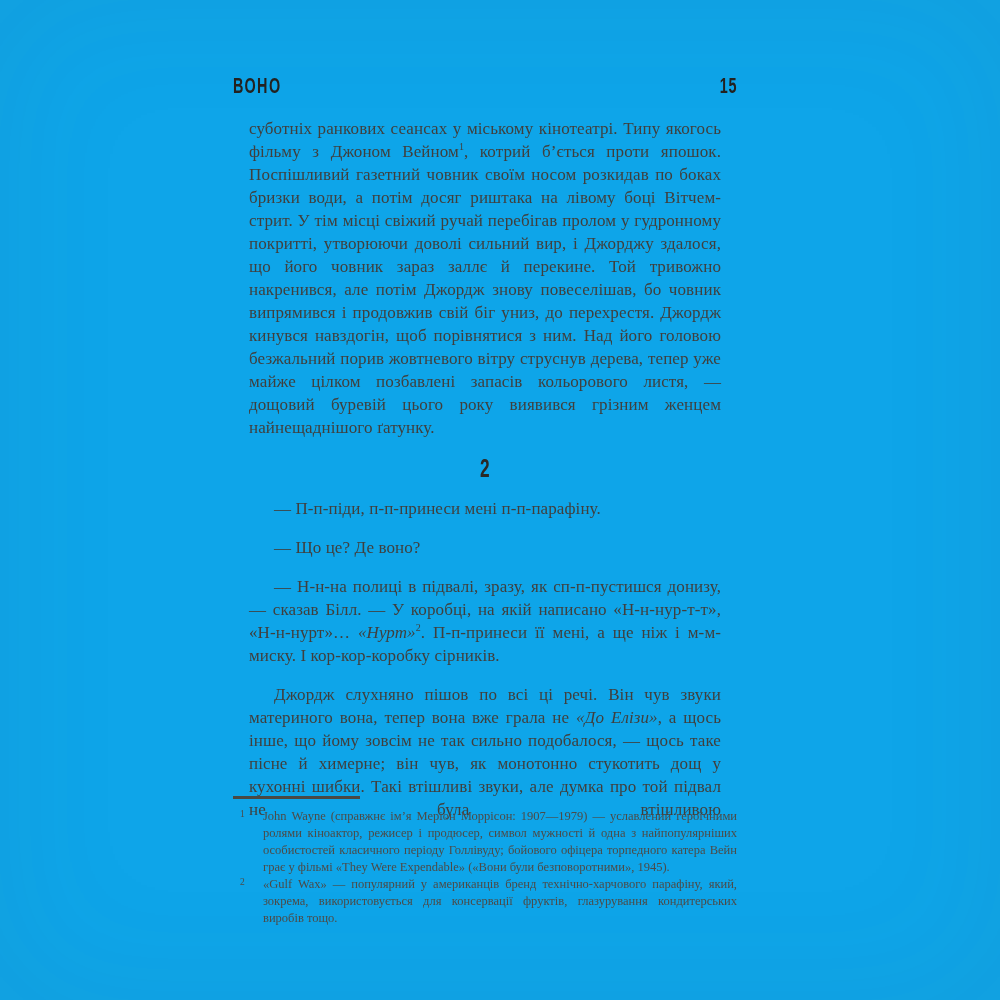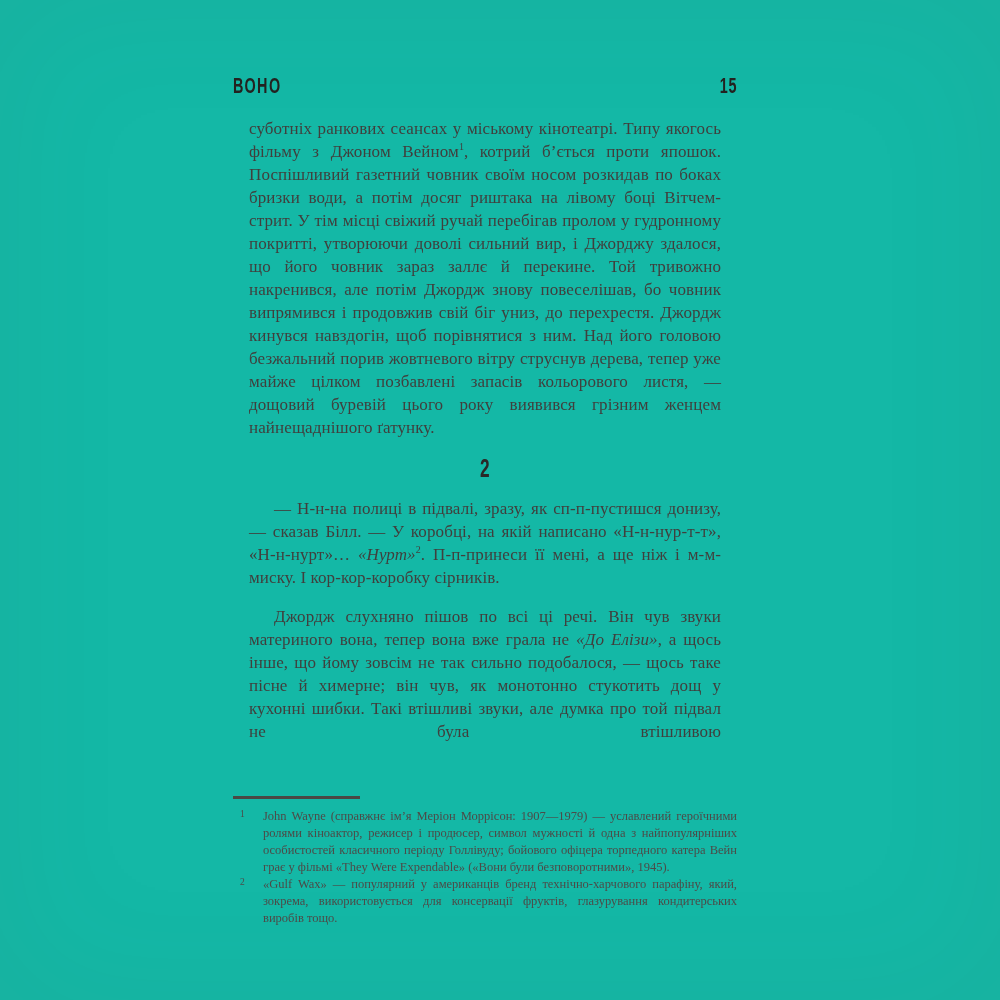--- a/index.html
+++ b/index.html
@@ -1,19 +1,19 @@
 <!DOCTYPE html>
 <html lang="uk"><head>
 <meta charset="utf-8">
 <style>
   html,body{margin:0;padding:0;background:#ffffff;}
   .page{
     position:relative;
     width:1000px;height:1000px;
-    background:#14b8a6;
+    background:#0ea5e9;
     box-shadow:inset 0 0 140px rgba(80,78,70,0.07);
     overflow:hidden;
     font-family:"Liberation Serif", serif;
   }
   .content{
     position:absolute;
     left:233px; top:74px;
     width:504px;
   }
   .page-header{
@@ -101,20 +101,22 @@
   <div class="content">
 
     <header class="page-header">
       <span class="running-title">ВОНО</span>
       <span class="page-number">15</span>
     </header>
 
     <main class="body-text">
         <p class=""><span>суботніх ранкових сеансах у міському кінотеатрі. Типу якогось фільму з Джоном Вейном</span><sup>1</sup><span>, котрий б’ється проти япошок. Поспішливий газетний човник своїм носом розкидав по боках бризки води, а потім досяг риштака на лівому боці Вітчем-стрит. У тім місці свіжий ручай перебігав пролом у гудронному покритті, утворюючи доволі сильний вир, і Джорджу здалося, що його човник зараз заллє й перекине. Той тривожно накренився, але потім Джордж знову повеселішав, бо човник випрямився і продовжив свій біг униз, до перехрестя. Джордж кинувся навздогін, щоб порівнятися з ним. Над його головою безжальний порив жовтневого вітру струснув дерева, тепер уже майже цілком позбавлені запасів кольорового листя, — дощовий буревій цього року виявився грізним женцем найнещаднішого ґатунку.</span></p>
         <div class="chapter-heading"><span class="condensed">2</span></div>
+        <p class="indent"><span>— П-п-піди, п-п-принеси мені п-п-парафіну.</span></p>
+        <p class="indent"><span>— Що це? Де воно?</span></p>
         <p class="indent"><span>— Н-н-на полиці в підвалі, зразу, як сп-п-пустишся донизу, — сказав Білл. — У коробці, на якій написано «Н-н-нур-т-т», «Н-н-нурт»… </span><em>«Нурт»</em><sup>2</sup><span>. П-п-принеси її мені, а ще ніж і м-м-миску. І кор-кор-коробку сірників.</span></p>
         <p class="indent flush"><span>Джордж слухняно пішов по всі ці речі. Він чув звуки материного вона, тепер вона вже грала не </span><em>«До Елізи»</em><span>, а щось інше, що йому зовсім не так сильно подобалося, — щось таке пісне й химерне; він чув, як монотонно стукотить дощ у кухонні шибки. Такі втішливі звуки, але думка про той підвал не була втішливою</span></p>
       </main>
 
     <footer class="footnotes">
       <hr class="footnote-rule">
       <div>
           <p class="footnote"><span class="fn-num">1</span><span>John Wayne (справжнє ім’я Меріон Моррісон: 1907—1979) — уславлений героїчними ролями кіноактор, режисер і продюсер, символ мужності й одна з найпопулярніших особистостей класичного періоду Голлівуду; бойового офіцера торпедного катера Вейн грає у фільмі «They Were Expendable» («Вони були безповоротними», 1945).</span></p>
           <p class="footnote"><span class="fn-num">2</span><span>«Gulf Wax» — популярний у американців бренд технічно-харчового парафіну, який, зокрема, використовується для консервації фруктів, глазурування кондитерських виробів тощо.</span></p>
         </div>

